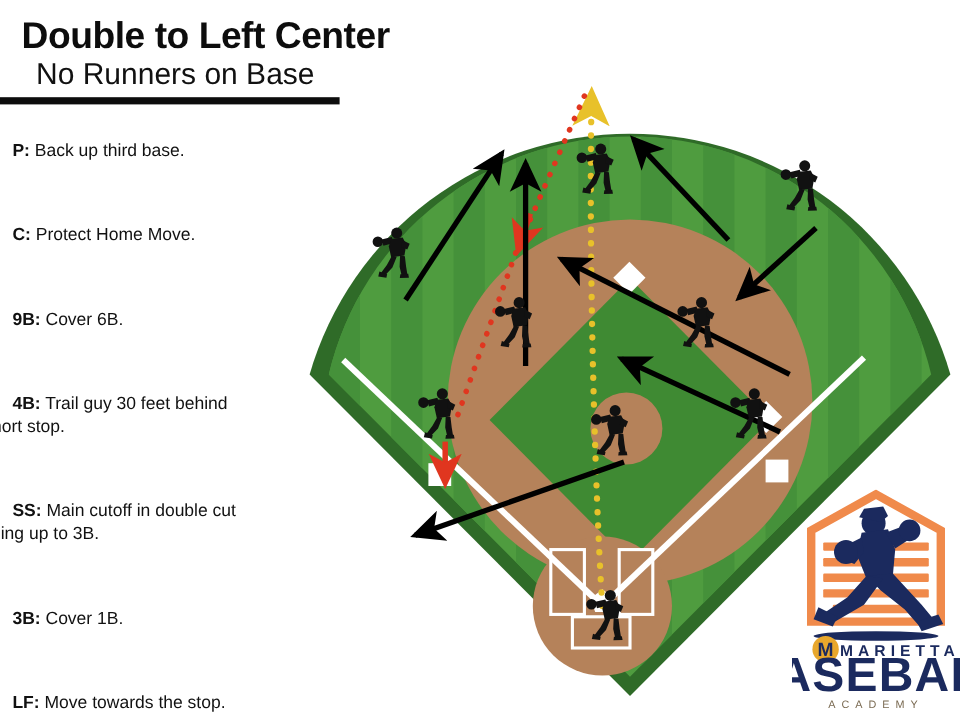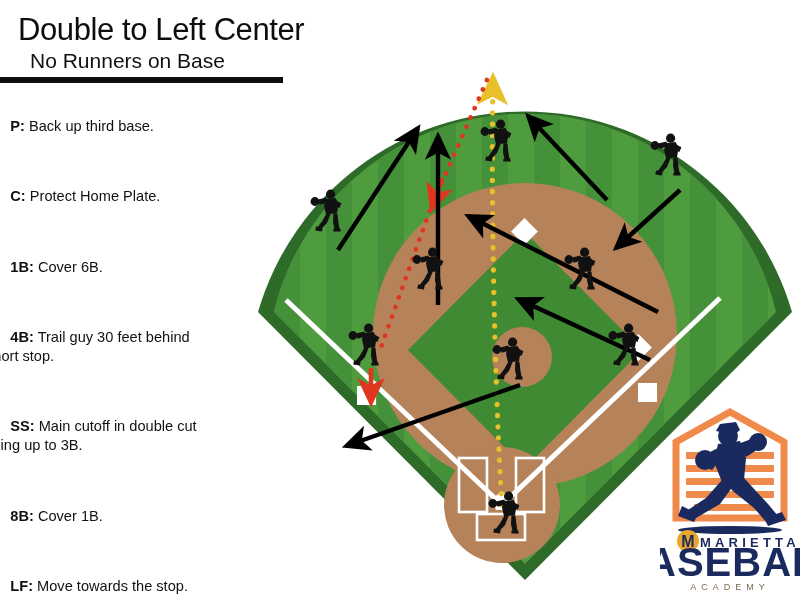--- a/index.html
+++ b/index.html
@@ -38,29 +38,29 @@
   
   #header-block {
     position: absolute;
     left: 0px;
     top: 14px;
     width: 300px;
     z-index: 5;
   }
   #page-title {
     font-size: 31px;
-    font-weight: normal;
+    font-weight: bold;
     letter-spacing: -0.4px;
     line-height: 1.05;
     margin: 0 0 2px 18px;
     color: #0d0d0d;
     white-space: nowrap;
   }
   #page-subtitle {
-    font-size: 21px;
+    font-size: 25px;
     font-weight: normal;
     line-height: 1.1;
     margin: 0 0 5px 30px;
     color: #111111;
     white-space: nowrap;
   }
   #title-rule {
     width: 283px;
     height: 6px;
     background: #0d0d0d;
@@ -238,35 +238,35 @@
     <div id="page-title">Double to Left Center</div>
     <div id="page-subtitle">No Runners on Base</div>
     <div id="title-rule"></div>
   </div>
 
   <div id="assignment-list">
     <div class="assignment-row">
       <span class="pos">P:</span><span> Back up third base.</span>
     </div>
     <div class="assignment-row">
-      <span class="pos">C:</span><span> Protect Home Plate.</span>
-    </div>
-    <div class="assignment-row">
-      <span class="pos">1B:</span><span> Cover 6B.</span>
+      <span class="pos">C:</span><span> Protect Home Move.</span>
+    </div>
+    <div class="assignment-row">
+      <span class="pos">9B:</span><span> Cover 6B.</span>
     </div>
     <div class="assignment-row">
       <span class="pos">4B:</span><span> Trail guy 30 feet behind
 short stop.</span>
     </div>
     <div class="assignment-row">
       <span class="pos">SS:</span><span> Main cutoff in double cut
 lining up to 3B.</span>
     </div>
     <div class="assignment-row">
-      <span class="pos">8B:</span><span> Cover 1B.</span>
+      <span class="pos">3B:</span><span> Cover 1B.</span>
     </div>
     <div class="assignment-row">
       <span class="pos">LF:</span><span> Move towards the stop.</span>
     </div>
 
   </div>
 
   <div id="logo">
     <svg width="140" height="186" viewBox="0 0 140 186">
 

